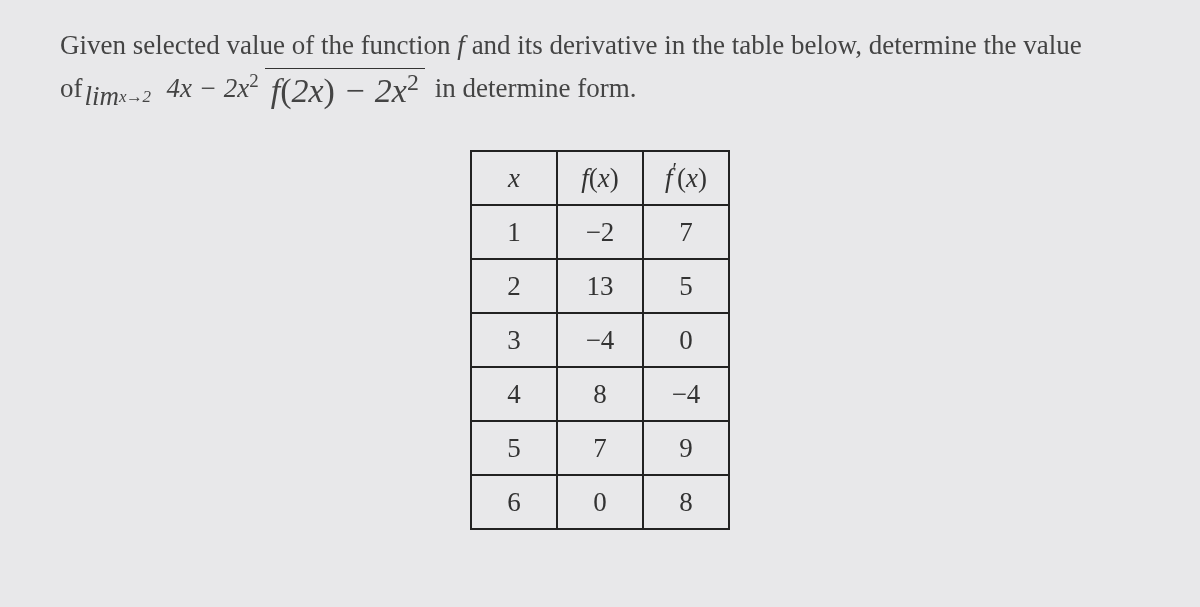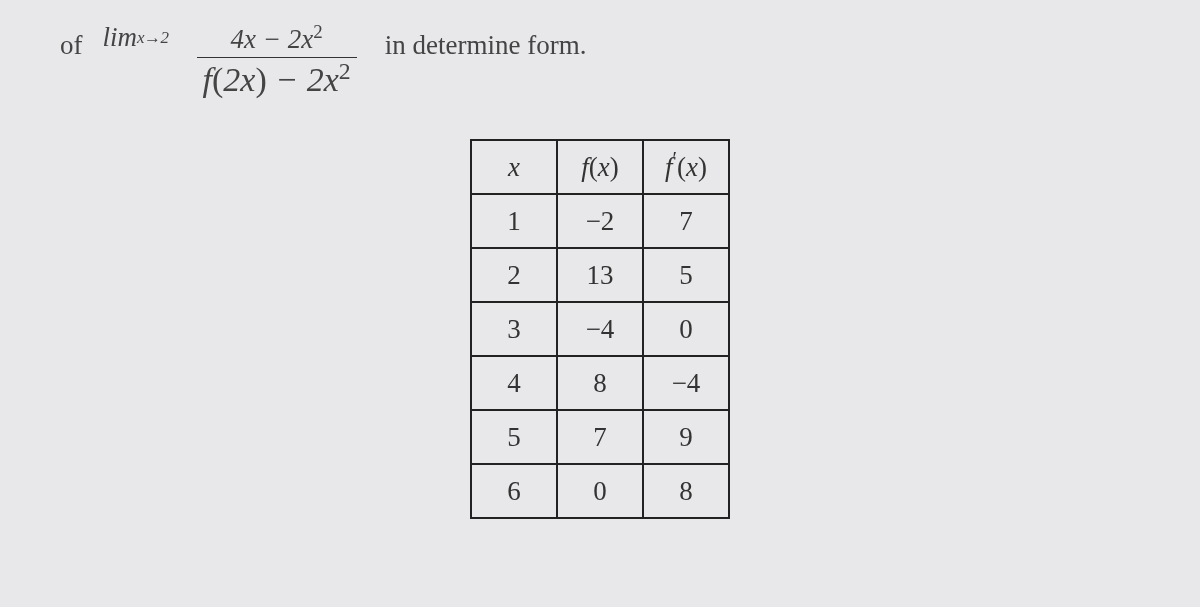--- a/index.html
+++ b/index.html
@@ -15,22 +15,22 @@
       font-size: 27px;
       color: #444;
       line-height: 1.6;
       margin-bottom: 40px;
     }
     .line1 {
       display: block;
     }
     .line2-wrap {
       display: flex;
-      align-items: flex-start;
-      gap: 20px;
+      align-items: flex-end;
+      gap: 2px;
     }
     .of-text {
       font-size: 27px;
       color: #444;
     }
     .lim-block {
       display: inline-flex;
       flex-direction: row;
       align-items: center;
       font-style: italic;
@@ -40,21 +40,21 @@
     }
     .lim-top {
       font-size: 27px;
     }
     .lim-bottom {
       font-size: 17px;
       letter-spacing: -0.5px;
     }
     .fraction {
       display: inline-flex;
-      flex-direction: column;
+      flex-direction: row;
       align-items: center;
       font-family: 'Times New Roman', serif;
       font-style: italic;
       line-height: 1.15;
       margin: 0 4px;
       vertical-align: middle;
     }
     .fraction .num {
       font-size: 27px;
       padding: 0 6px 2px 6px;
@@ -108,20 +108,23 @@
       font-size: 0.75em;
       vertical-align: super;
       line-height: 0;
       font-style: normal;
     }
   </style>
 </head>
 <body>
 
 <div class="problem-text">
+  <span class="line1">
+    <span>Given selected value of the function </span><span class="math-it">f</span><span> and its derivative in the table below, determine the value</span>
+  </span>
   <span class="line2-wrap">
     <span class="of-text">of </span>
     <span class="lim-block">
       <span class="lim-top">lim</span>
       <span class="lim-bottom">x→2</span>
     </span>
     <span class="fraction">
       <span class="num"><span>4x − 2x</span><span class="sup">2</span></span>
       <span class="den"><span>f</span><span style="font-style:normal">(</span><span>2x</span><span style="font-style:normal">)</span><span> − 2x</span><span class="sup">2</span></span>
     </span>

